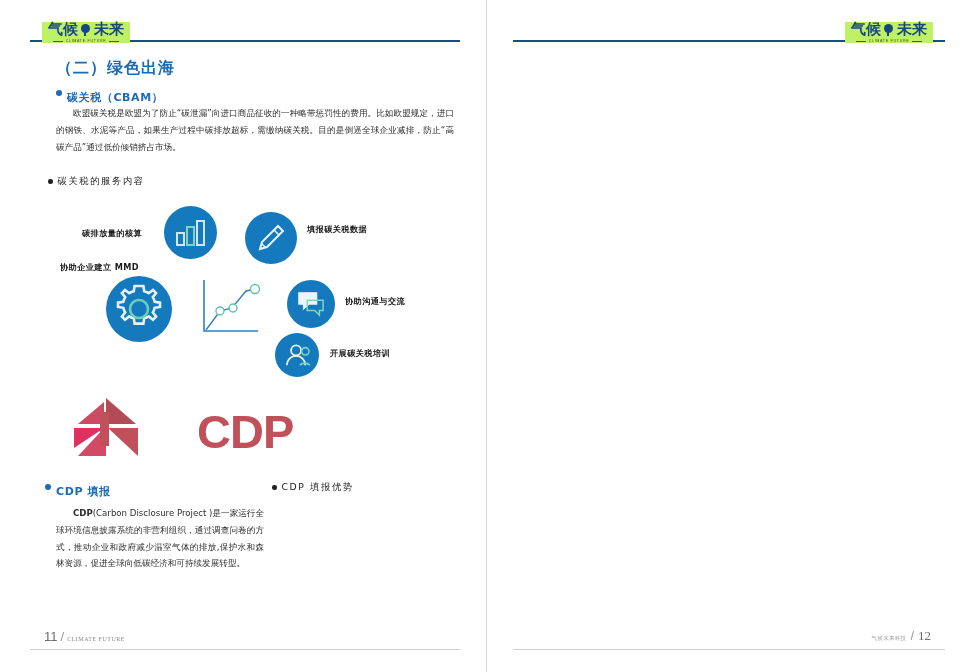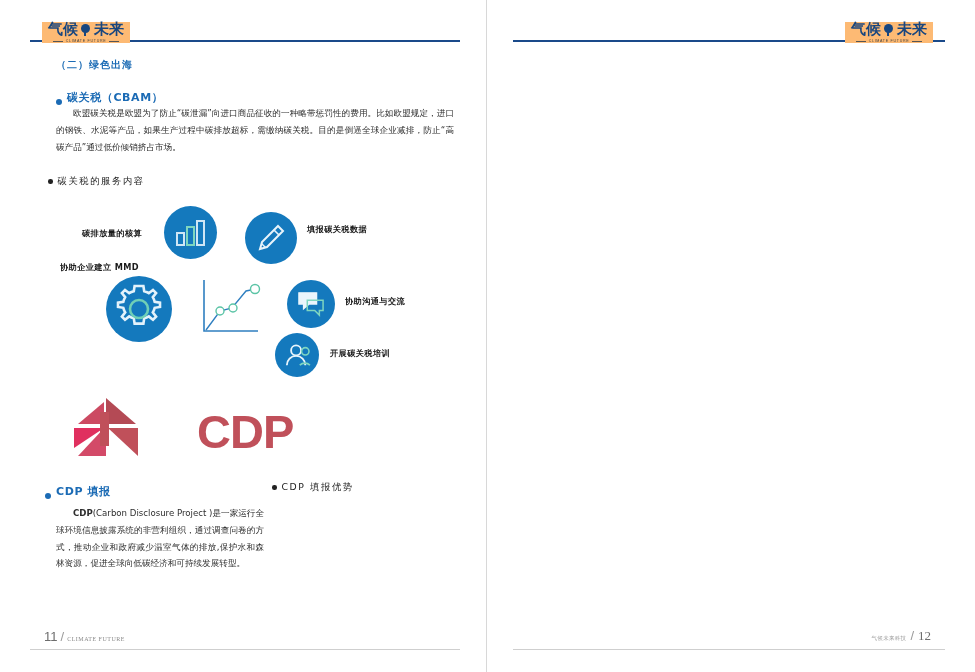--- a/index.html
+++ b/index.html
@@ -14,42 +14,42 @@
   .page { position: relative; height: 672px; }
   .page-left  { width: 487px; border-right: 1px solid #d8d8d8; }
   .page-right { width: 488px; }
 
   
   .hdr { position:absolute; top:40px; height:2px; background:#1a4a8a; }
   .hdr-left  { left:30px;  right:26px; }
   .hdr-right { left:26px;  right:30px; }
 
   .logo { position:absolute; top:22px; display:flex; flex-direction:column;
-          align-items:center; background:#fdba74; padding:0 6px; z-index:3; }
+          align-items:center; background:#bef264; padding:0 6px; z-index:3; }
   .logo-left  { left:42px; }
   .logo-right { right:42px; }
   .logo-row { display:flex; align-items:center; gap:1px; }
   .logo-cn { font-size:15px; font-weight:700; color:#18467f; letter-spacing:0px;
              font-family:"DejaVu Sans","Liberation Sans",sans-serif; line-height:1; }
   .logo-mark { width:12px; height:12px; position:relative; margin:0 1px; }
   .logo-mark::before { content:""; position:absolute; left:1px; top:0;
      width:9px; height:9px; border-radius:50%; background:#18467f; }
   .logo-mark::after { content:""; position:absolute; left:4px; top:8px;
      width:2px; height:4px; background:#18467f; }
   .logo-sub { display:flex; align-items:center; gap:3px; margin-top:2px; }
   .logo-sub .ln { width:10px; height:1px; background:#555; }
   .logo-sub .tx { font-size:3.6px; letter-spacing:.7px; color:#444;
      font-family:"Liberation Sans",sans-serif; }
 
   
-  .h-sec { color:#1b6bb5; font-size:10px; font-weight:700; letter-spacing:1px;
+  .h-sec { color:#1b6bb5; font-size:16px; font-weight:700; letter-spacing:1px;
            font-family:"DejaVu Sans","Liberation Sans",sans-serif; }
   .h-bullet { color:#1b6bb5; font-size:11px; font-weight:700; letter-spacing:.6px;
            font-family:"DejaVu Sans","Liberation Sans",sans-serif;
-           display:flex; align-items:flex-end; gap:5px; }
+           display:flex; align-items:flex-start; gap:5px; }
   .dot { width:6px; height:6px; border-radius:50%; background:#1b6bb5; flex:none; }
   .dot-sm { width:4.5px; height:4.5px; border-radius:50%; background:#222; flex:none; }
   .body-cn { font-size:8.6px; line-height:1.95; color:#2d2d2d; text-align:justify;
              font-family:"DejaVu Sans","Liberation Sans",sans-serif; }
   .sub-label { font-size:9.3px; color:#222; letter-spacing:1.6px;
              font-family:"DejaVu Sans","Liberation Sans",sans-serif;
              display:flex; align-items:center; gap:5px; }
 
   
   #l-title { position:absolute; left:56px; top:58px; }

